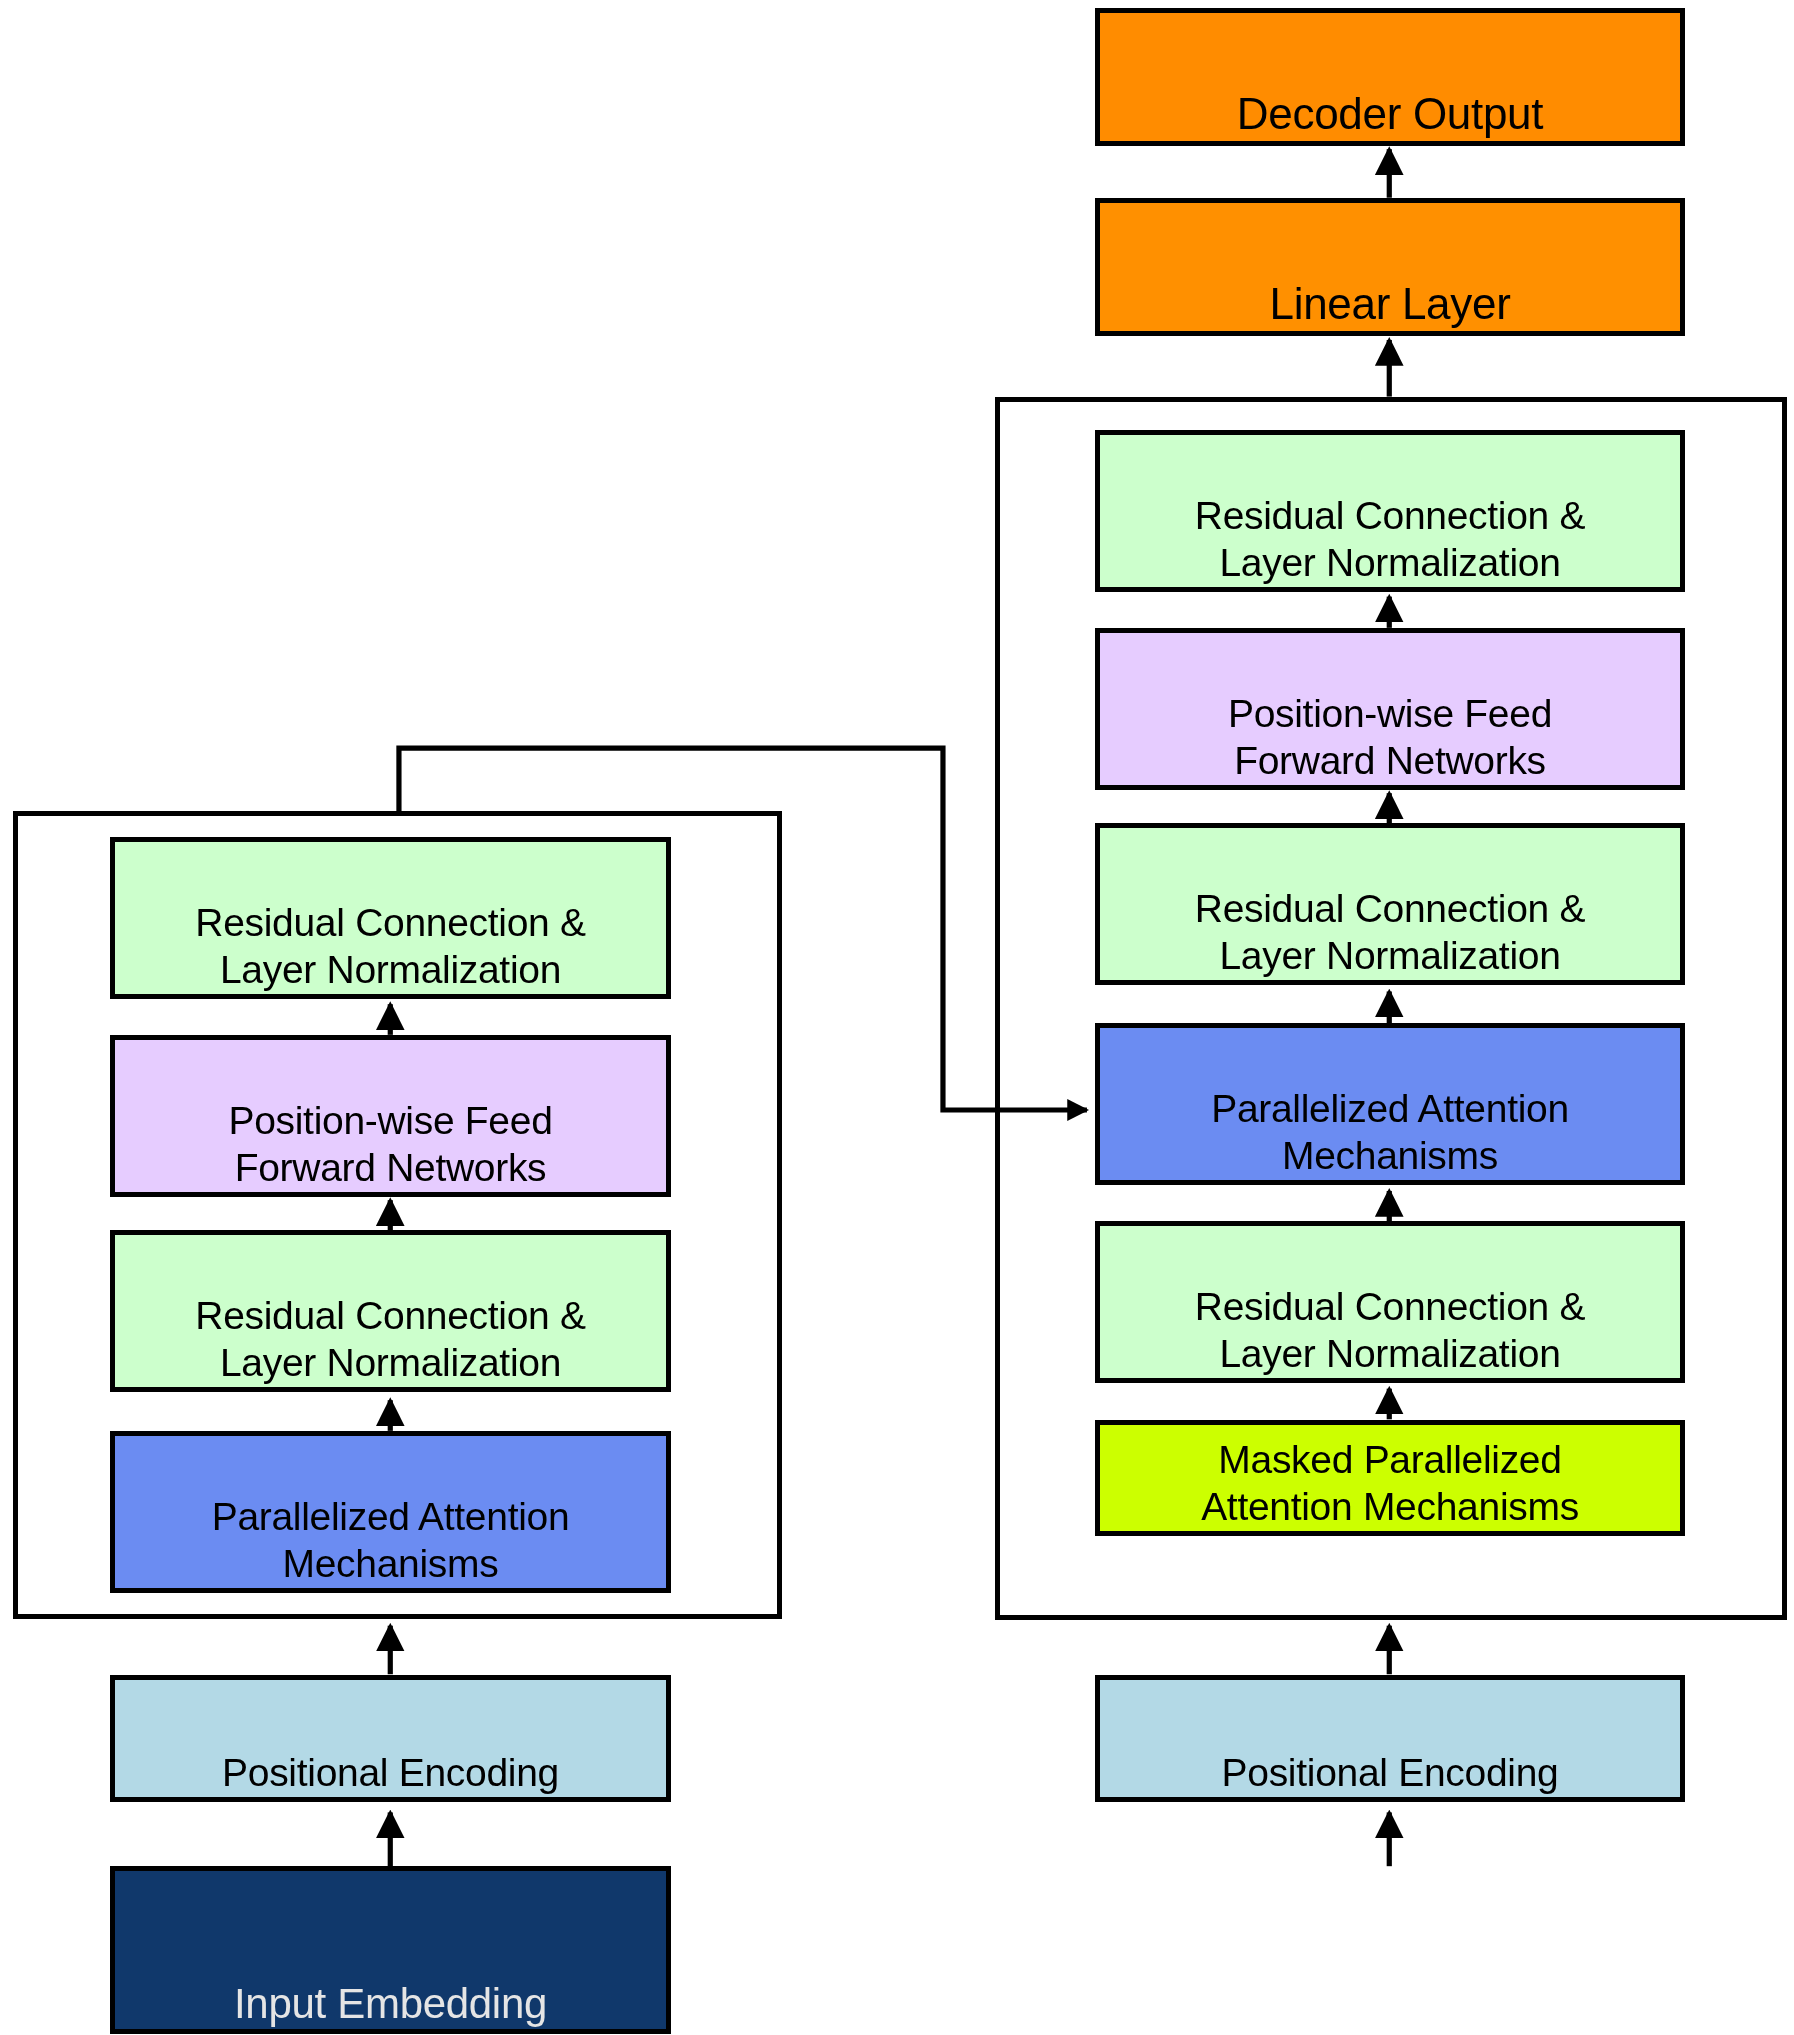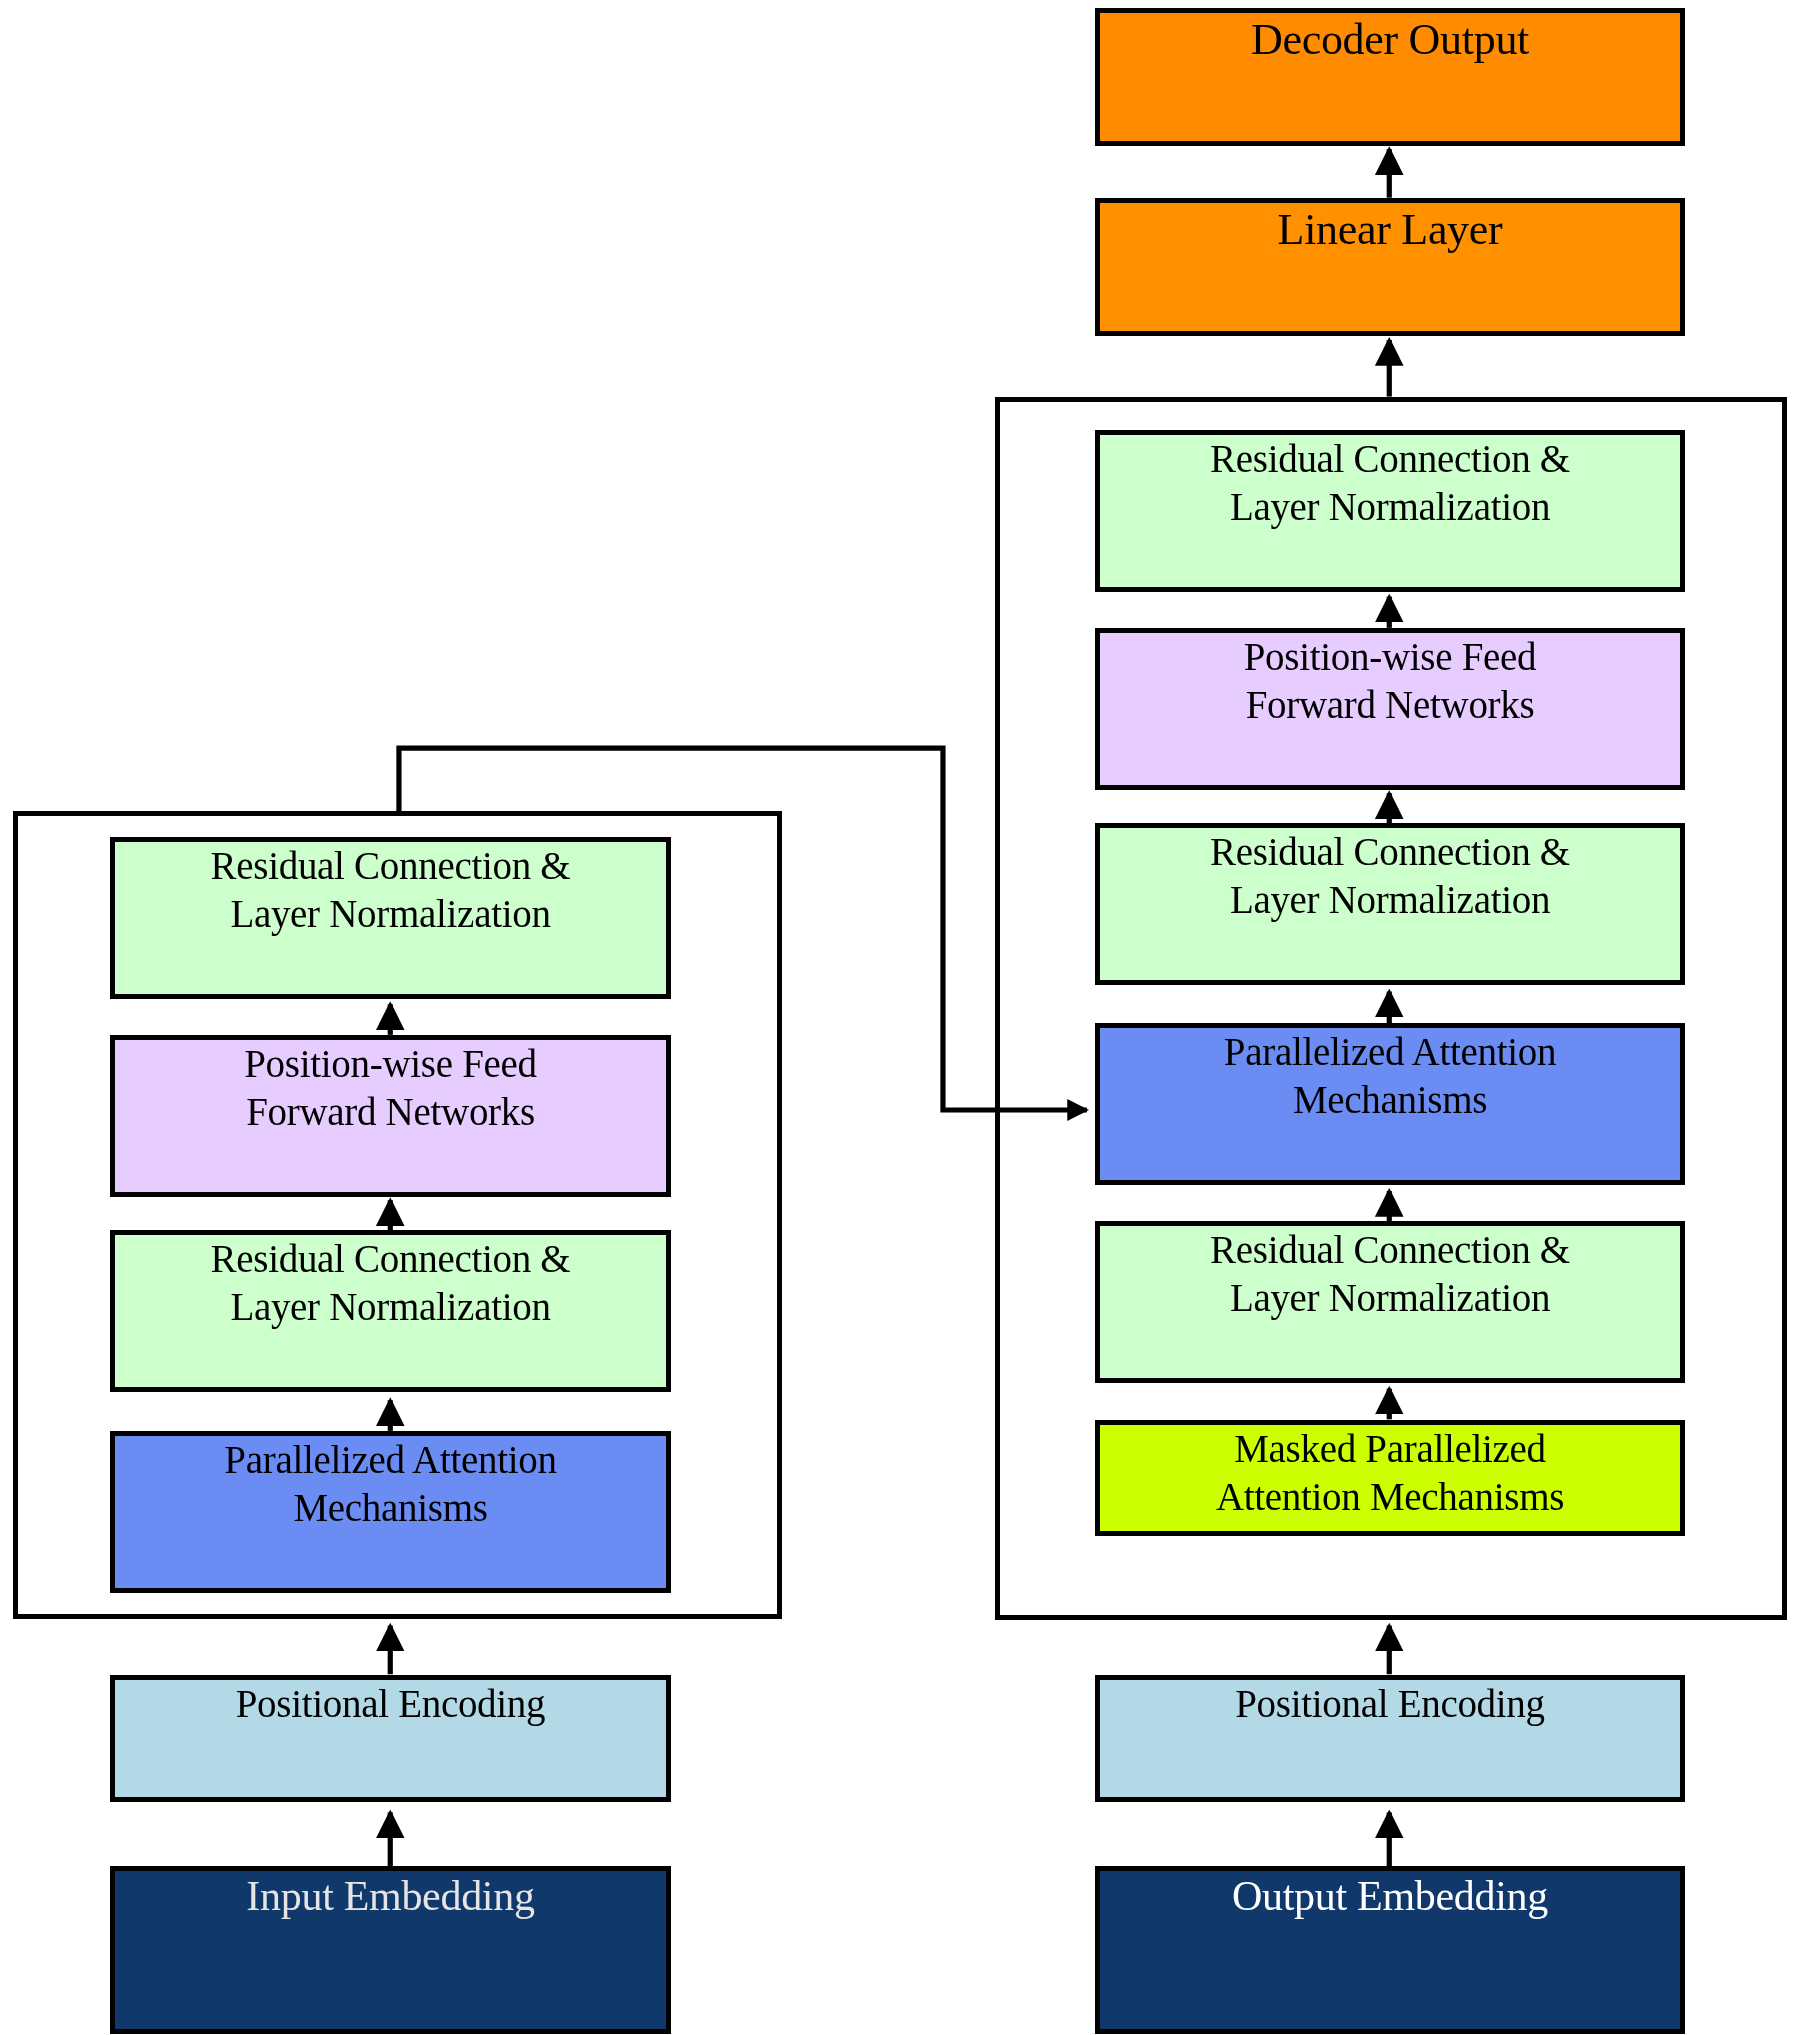--- a/index.html
+++ b/index.html
@@ -16,28 +16,27 @@
     width: 1794px;
     height: 2035px;
     background: #ffffff;
     overflow: hidden;
   }
   .node {
     position: absolute;
     box-sizing: border-box;
     border: 5.8px solid #000000;
     display: flex;
-    align-items: flex-start;
+    align-items: flex-end;
     justify-content: center;
     text-align: center;
     line-height: 1.22;
     color: #000000;
     font-weight: 400;
     letter-spacing: -0.3px;
-    font-family: Liberation Serif, serif;
   }
   .node .label {
     display: block;
     width: 100%;
     white-space: pre-line;
     padding: 0 4.6px;
   }
   .group-box {
     position: absolute;
     box-sizing: border-box;
@@ -139,23 +138,20 @@
 
   <div class="node" style="left:1095px; top:1420px; width:590px; height:116px; background:#ccff00; font-size:39px;">
     <span class="label">Masked Parallelized
 Attention Mechanisms</span>
   </div>
 
   <div class="node" style="left:1095px; top:1675px; width:590px; height:127px; background:#b3d9e6; font-size:39px;">
     <span class="label">Positional Encoding</span>
   </div>
 
-  <div class="node" style="left:1095px; top:1866px; width:590px; height:168px; background:#10386b; color:#ffffff; font-size:42px;">
-    <span class="label">Output Embedding</span>
-  </div>
 
   <div class="node" style="left:110px; top:837px; width:561px; height:162px; background:#ccffcc; font-size:39px;">
     <span class="label">Residual Connection &amp;
 Layer Normalization</span>
   </div>
 
   <div class="node" style="left:110px; top:1035px; width:561px; height:162px; background:#e6ccff; font-size:39px;">
     <span class="label">Position-wise Feed
 Forward Networks</span>
   </div>

